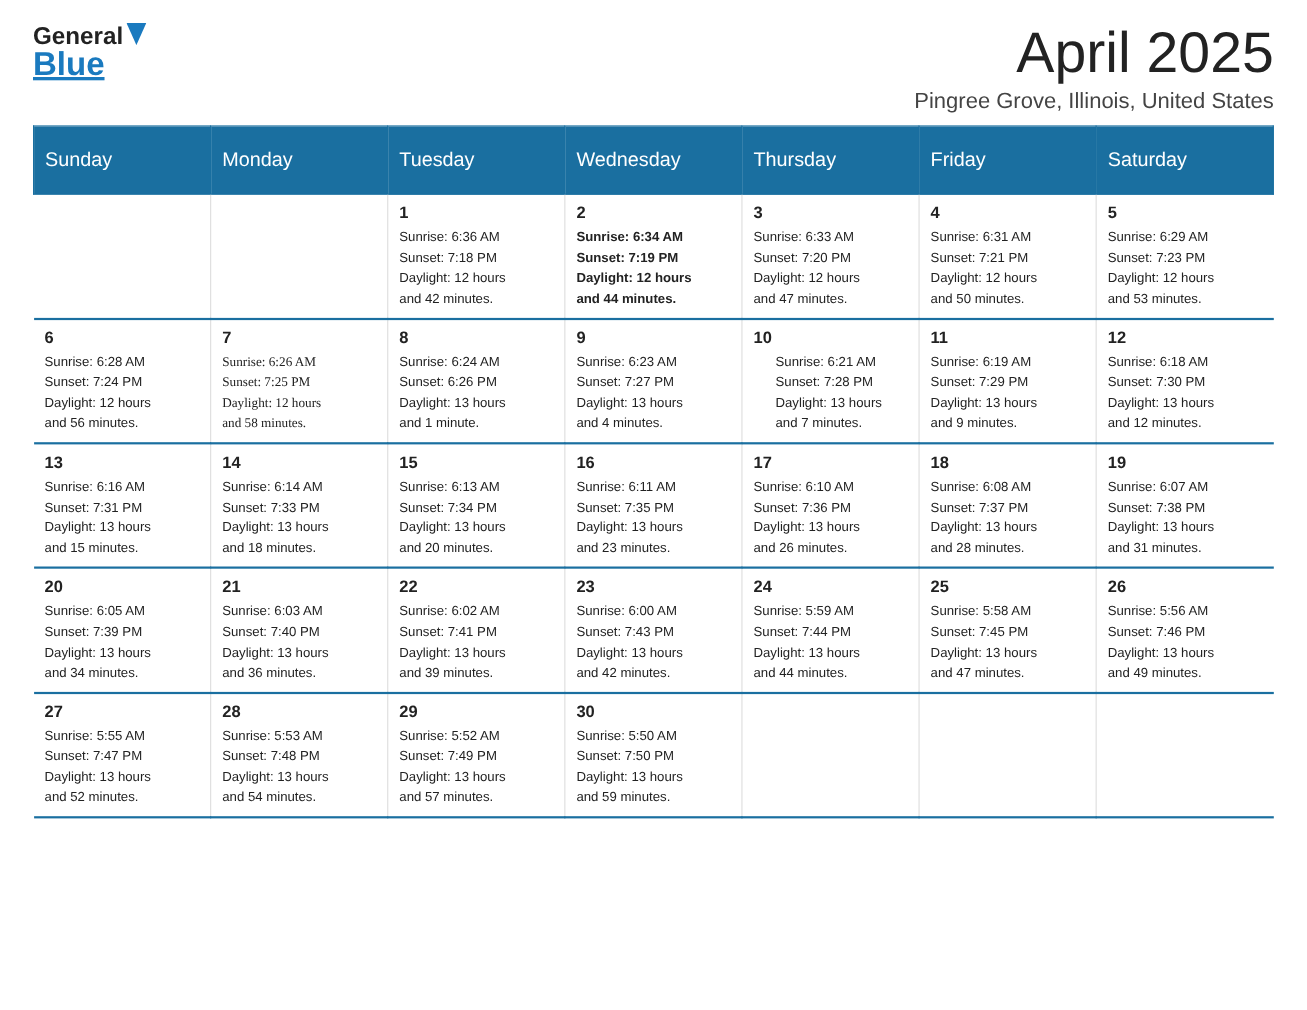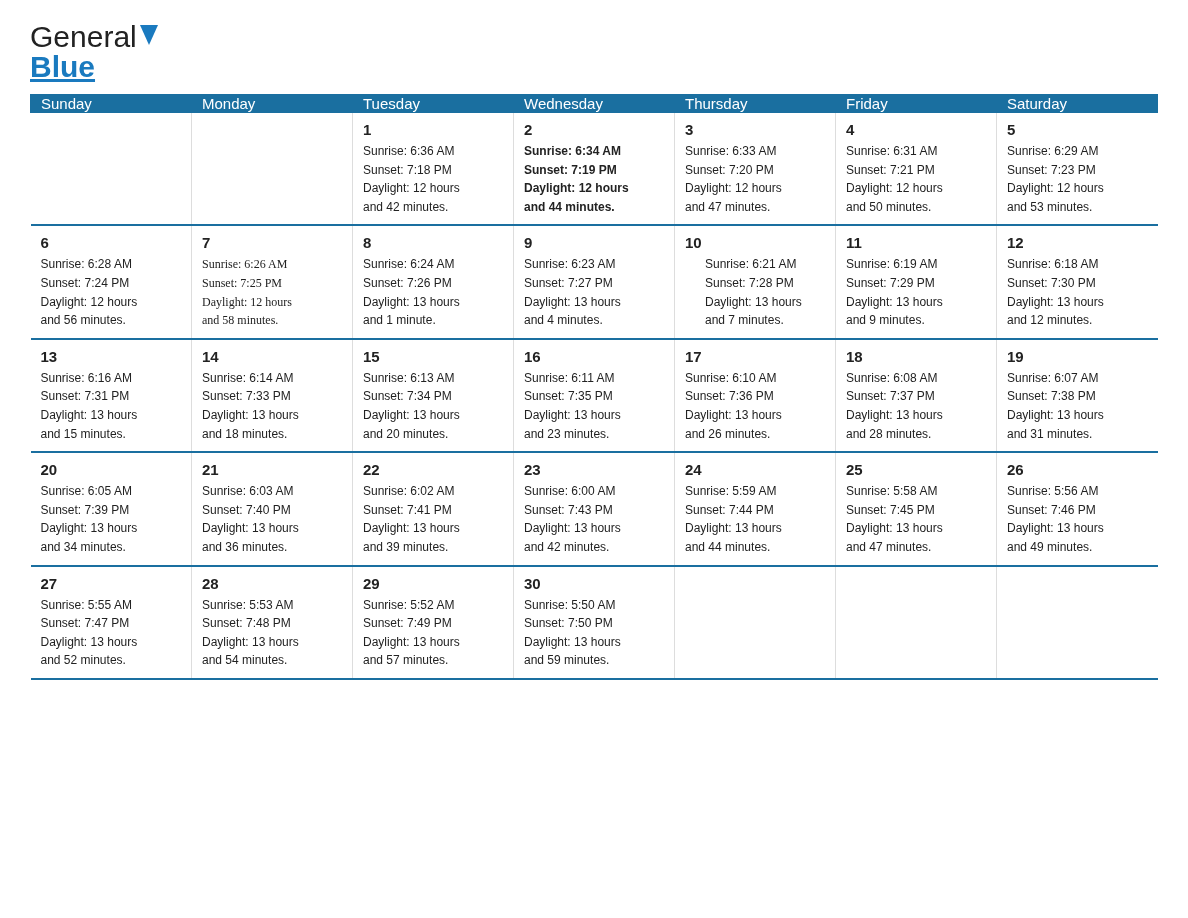--- a/index.html
+++ b/index.html
@@ -40,23 +40,23 @@
       width: 100%;
       border-collapse: collapse;
       margin-top: 10px;
       table-layout: fixed;
     }
     thead tr {
       background-color: #1a6fa0;
     }
     thead th {
       color: #fff;
-      font-size: 15px;
+      font-size: 18px;
       font-weight: normal;
-      padding: 0 10px;
+      padding: 20px 10px;
       text-align: left;
       border: 1px solid #1a6fa0;
     }
     tbody tr {
       border-bottom: 2px solid #1a6fa0;
     }
     tbody td {
       vertical-align: top;
       padding: 8px 10px;
       font-size: 13px;
@@ -85,30 +85,34 @@
     .empty-cell {
       background: #fff;
     }
   </style>
 </head>
 <body>
 
 <div class="header-row">
   <div class="logo">
     <div style="display:flex;align-items:center;">
-      <span style="font-size:30px;font-weight:normal;color:#222;text-align:right;">General</span>
+      <span style="font-size:22px;font-weight:bold;color:#222;text-align:right;">General</span>
       <span style="display:inline-block;margin-left:3px;">
         <svg width="18" height="20" viewBox="0 0 18 20">
           <polygon points="0,0 18,0 9,20" fill="#1a7abf"></polygon>
         </svg>
       </span>
     </div>
     <div style="margin-top:-4px;">
       <span style="font-size:30px;font-weight:bold;color:#1a7abf;text-decoration:underline;">Blue</span>
     </div>
+  </div>
+  <div class="title-area">
+    <div class="main-title">April 2025</div>
+    <div class="subtitle">Pingree Grove, Illinois, United States</div>
   </div>
 </div>
 
 <table>
   <thead>
     <tr>
     <th>Sunday</th>
         <th>Monday</th>
         <th>Tuesday</th>
         <th>Wednesday</th>
@@ -168,21 +172,21 @@
         <td>
           <span class="day-num">7</span>
           <div class="day-info" style="white-space: pre-line; font-family: Liberation Serif, serif;">Sunrise: 6:26 AM
 Sunset: 7:25 PM
 Daylight: 12 hours
 and 58 minutes.</div>
         </td>
         <td>
           <span class="day-num">8</span>
           <div class="day-info" style="white-space: pre-line;">Sunrise: 6:24 AM
-Sunset: 7:26 PM
+Sunset: 6:26 PM
 Daylight: 13 hours
 and 1 minute.</div>
         </td>
         <td>
           <span class="day-num">9</span>
           <div class="day-info" style="white-space: pre-line;">Sunrise: 6:23 AM
 Sunset: 7:27 PM
 Daylight: 13 hours
 and 4 minutes.</div>
         </td>

